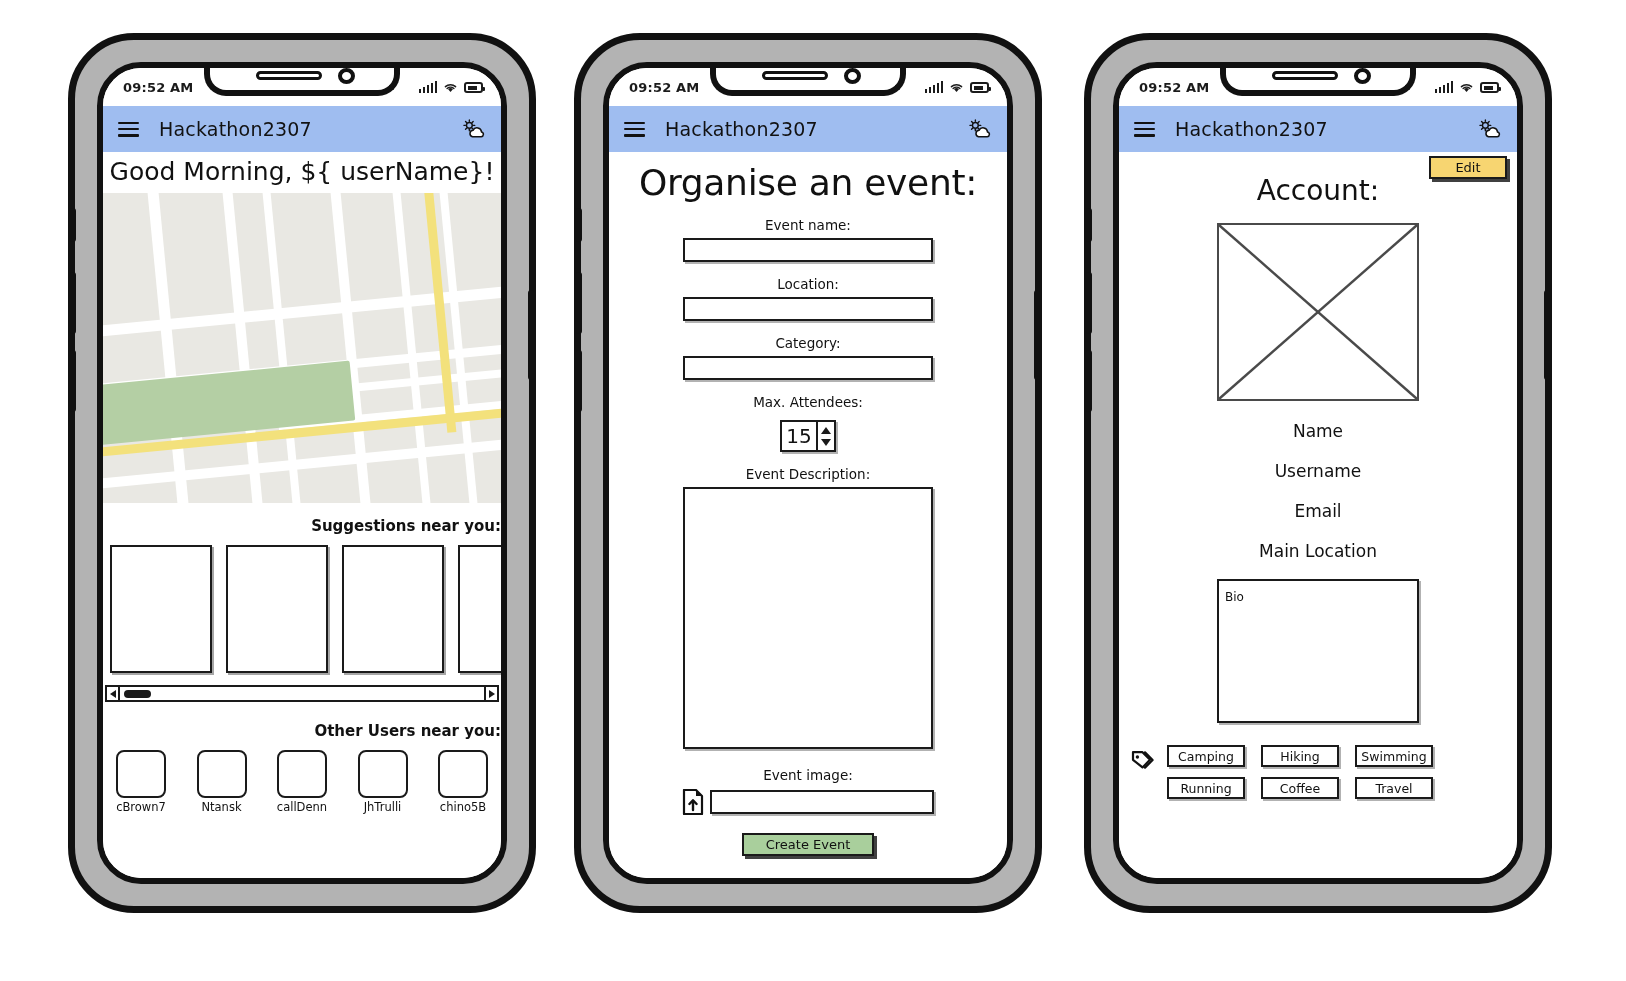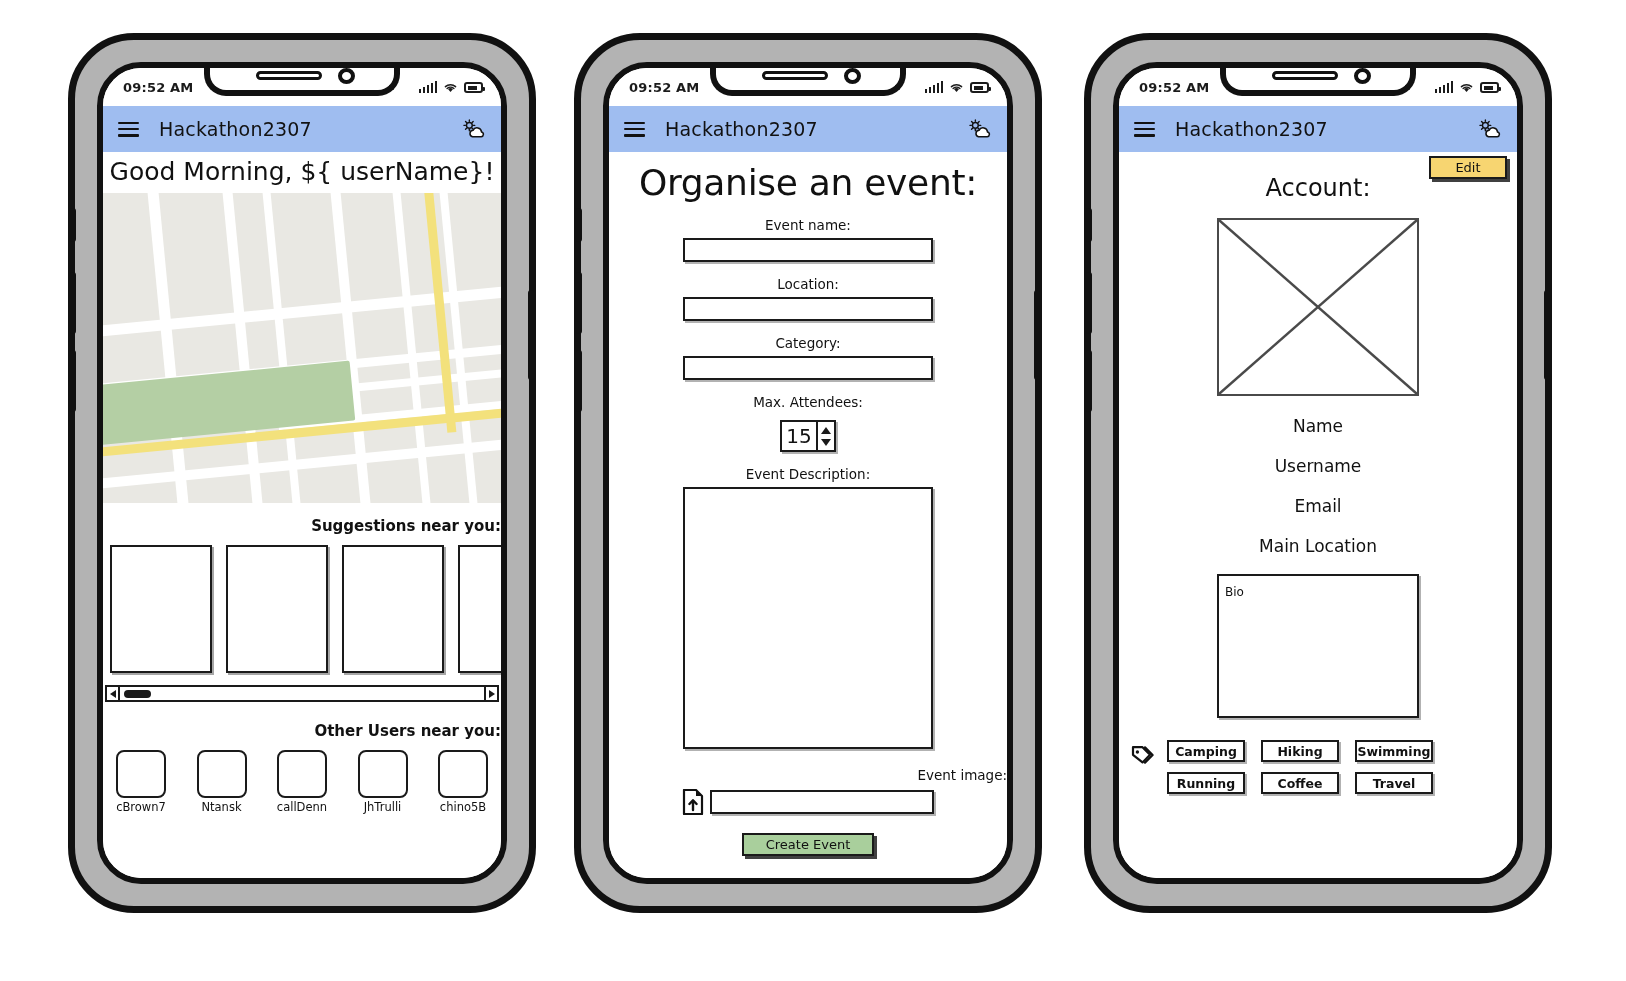--- a/index.html
+++ b/index.html
@@ -387,21 +387,21 @@
     font-family: inherit;
     font-size: 13px;
     color: #111111;
     cursor: pointer;
     box-sizing: border-box;
     padding: 0;
     z-index: 3;
   }
   .acct-title {
     text-align: center;
-    font-size: 24px;
+    font-size: 28px;
     color: #111111;
     margin: 22px 12px 16px;
   }
   .avatar-big {
     width: 202px; height: 178px;
     border: 2.5px solid #4a4a4a;
     margin: 0 auto;
     position: relative;
     background: #ffffff;
     box-sizing: border-box;
@@ -422,21 +422,20 @@
     box-sizing: border-box;
     box-shadow: 2px 2px 0 rgba(0,0,0,0.3);
     padding: 5px 0 0 6px;
   }
   .bio-ph { font-size: 12px; color: #111111; }
   .tags-wrap {
     display: flex;
     align-items: flex-start;
     gap: 10px;
     padding: 22px 0 18px 12px;
-    font-weight: bold;
   }
   .tag-ic { width: 26px; height: 22px; flex: 0 0 auto; margin-top: 4px; }
   .tags-grid {
     display: grid;
     grid-template-columns: repeat(3, 78px);
     gap: 10px 16px;
   }
   .tag-chip {
     height: 22px;
     border: 2px solid #1a1a1a;
@@ -649,21 +648,21 @@
             <div class="stepper-arrows">
               <span class="st-up"></span>
               <span class="st-dn"></span>
             </div>
           </div>
         </div>
 
         <div class="f-label">Event Description:</div>
         <div class="f-textarea"></div>
 
-        <div class="f-label" style="margin-top:18px;text-align:right;">Event image:</div>
+        <div class="f-label" style="margin-top:18px;">Event image:</div>
         <div class="upload-row">
           <svg class="upload-ic" viewBox="0 0 22 26">
             <path d="M2 1 h12 l6 6 v18 h-18 Z" fill="#ffffff" stroke="#111111" stroke-width="2.2" stroke-linejoin="round"></path>
             <path d="M14 1 v6 h6" fill="#111111"></path>
             <path d="M11 21 v-9" stroke="#111111" stroke-width="2.4" stroke-linecap="round"></path>
             <path d="M7.4 15 L11 11.3 L14.6 15" fill="none" stroke="#111111" stroke-width="2.4" stroke-linecap="round" stroke-linejoin="round"></path>
           </svg>
           <div class="upload-input"></div>
         </div>
 

